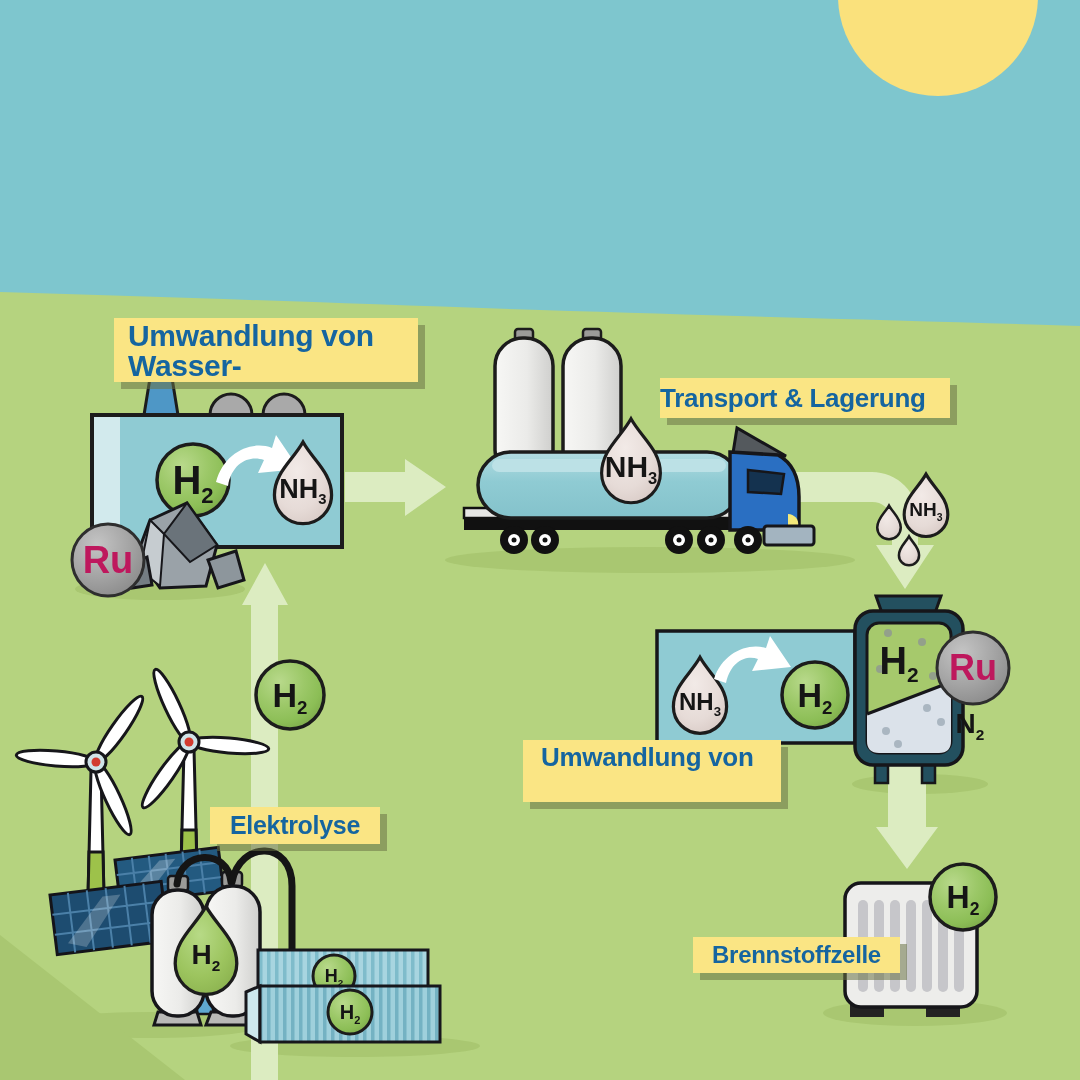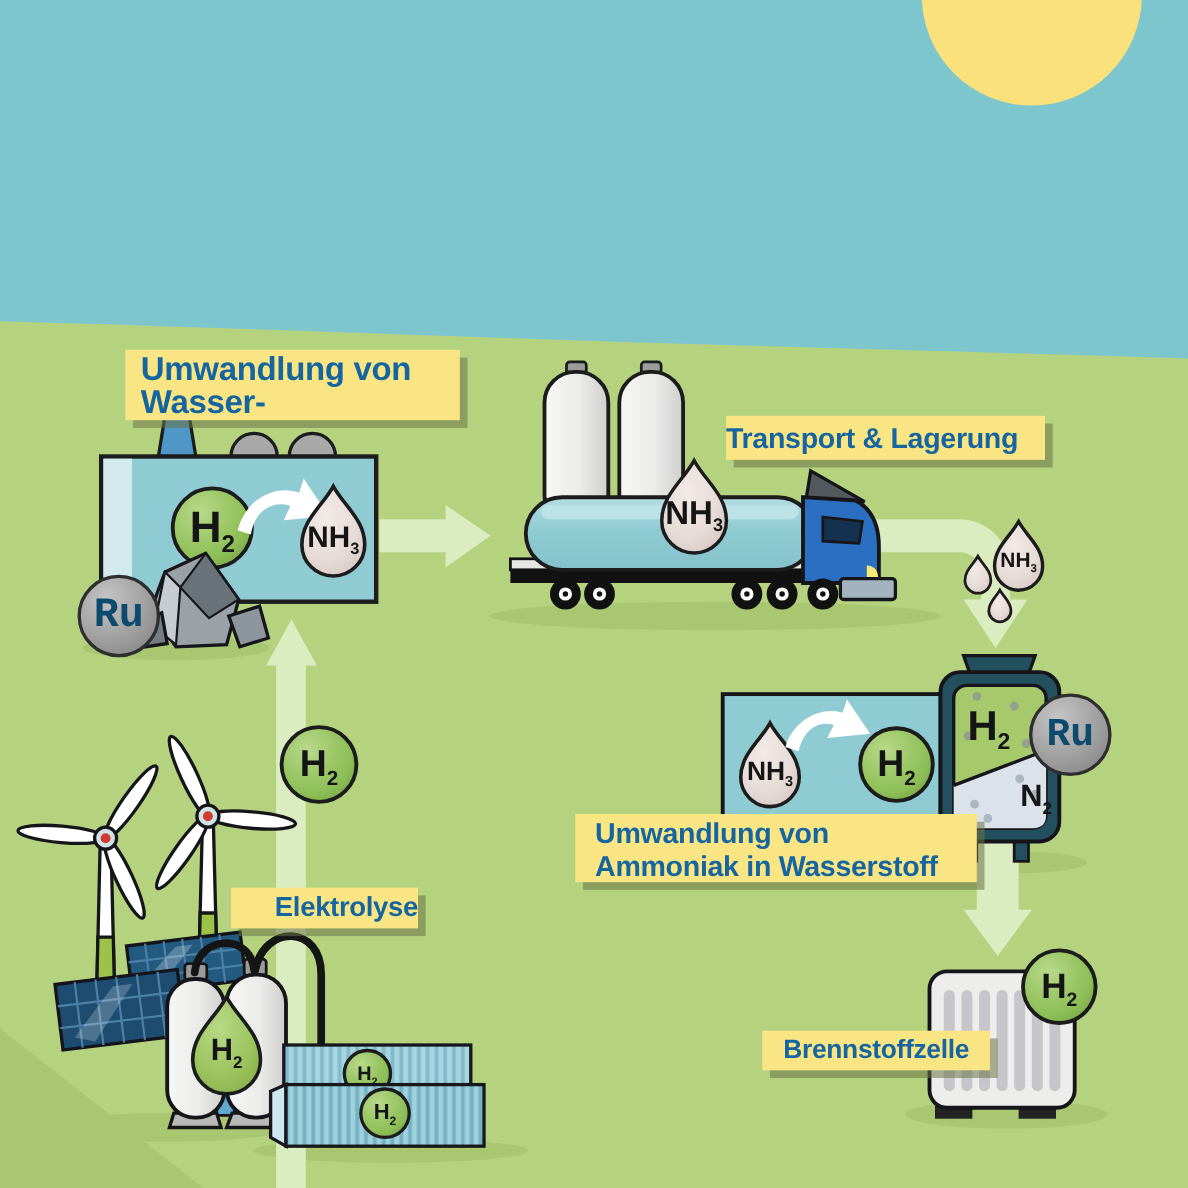--- a/index.html
+++ b/index.html
@@ -7,29 +7,29 @@
          font-family:"Liberation Sans",sans-serif;}
   .stage svg{position:absolute;left:0;top:0;}
   .cap{position:absolute;background:#fae584;color:#1565a0;font-weight:bold;
        box-shadow:7px 7px 0 rgba(105,115,70,.55);box-sizing:border-box;
        letter-spacing:-0.3px;z-index:5;}
   .cap.c1{left:78px;top:318px;width:304px;height:64px;font-size:30px;
           line-height:30px;padding:3px 0 0 14px;margin-left:36px;}
   .cap.c2{left:660px;top:378px;width:290px;height:40px;font-size:26px;
           line-height:40px;}
   .cap.c3{left:210px;top:807px;width:170px;height:37px;font-size:25px;
-          line-height:37px;text-align:right;}
-  .cap.c4{left:523px;top:740px;width:365px;height:62px;font-size:26px;
+          line-height:37px;text-align:center;}
+  .cap.c4{left:523px;top:740px;width:258px;height:62px;font-size:26px;
           line-height:30px;padding:2px 0 0 18px;}
   .cap.c5{left:693px;top:937px;width:207px;height:36px;font-size:24px;
           line-height:36px;text-align:center;}
   .mol{position:absolute;transform:translate(-50%,-50%);font-weight:bold;
        color:#151515;white-space:nowrap;z-index:6;}
   .mol sub{font-size:.55em;line-height:0;}
-  .mol.white{color:#0c4a6e;font-family:Liberation Mono, monospace;}
+  .mol.white{color:#be185d;}
 </style>
 </head>
 <body>
 
 <div class="stage">
 
 <svg width="1080" height="1080" viewBox="0 0 1080 1080">
   <defs>
     <radialGradient id="gBall" cx="35%" cy="30%" r="80%">
       <stop offset="0%" stop-color="#b8d98b"></stop>
@@ -272,35 +272,34 @@
   <span>Umwandlung von Wasser-</span><br>
 </div>
 <div class="cap c2">
   <span>Transport &amp; Lagerung</span>
 </div>
 <div class="cap c3">
   <span>Elektrolyse</span>
 </div>
 <div class="cap c4">
   <span>Umwandlung von</span><br>
-  <span>Ammoniak in Wasserstoff</span>
 </div>
 <div class="cap c5">
   <span>Brennstoffzelle</span>
 </div>
 
 <div class="mol" style="left:193px;top:480px;font-size:40px;"><span>H</span><sub>2</sub></div>
 <div class="mol" style="left:303px;top:489px;font-size:27px;"><span>NH</span><sub>3</sub></div>
 <div class="mol white" style="left:108px;top:560px;font-size:38px;"><span>Ru</span><sub></sub></div>
 <div class="mol" style="left:631px;top:467px;font-size:30px;"><span>NH</span><sub>3</sub></div>
 <div class="mol" style="left:926px;top:510px;font-size:19px;"><span>NH</span><sub>3</sub></div>
 <div class="mol" style="left:700px;top:702px;font-size:24px;"><span>NH</span><sub>3</sub></div>
 <div class="mol" style="left:815px;top:695px;font-size:34px;"><span>H</span><sub>2</sub></div>
 <div class="mol" style="left:899px;top:661px;font-size:38px;"><span>H</span><sub>2</sub></div>
-<div class="mol" style="left:942px;top:724px;font-size:28px;"><span>N</span><sub>2</sub></div>
+<div class="mol" style="left:970px;top:724px;font-size:28px;"><span>N</span><sub>2</sub></div>
 <div class="mol white" style="left:973px;top:668px;font-size:36px;"><span>Ru</span><sub></sub></div>
 <div class="mol" style="left:290px;top:695px;font-size:34px;"><span>H</span><sub>2</sub></div>
 <div class="mol" style="left:206px;top:955px;font-size:28px;"><span>H</span><sub>2</sub></div>
 <div class="mol" style="left:334px;top:976px;font-size:18px;"><span>H</span><sub>2</sub></div>
 <div class="mol" style="left:350px;top:1012px;font-size:20px;"><span>H</span><sub>2</sub></div>
 <div class="mol" style="left:963px;top:897px;font-size:32px;"><span>H</span><sub>2</sub></div>
 
 </div>
 
 </body></html>

